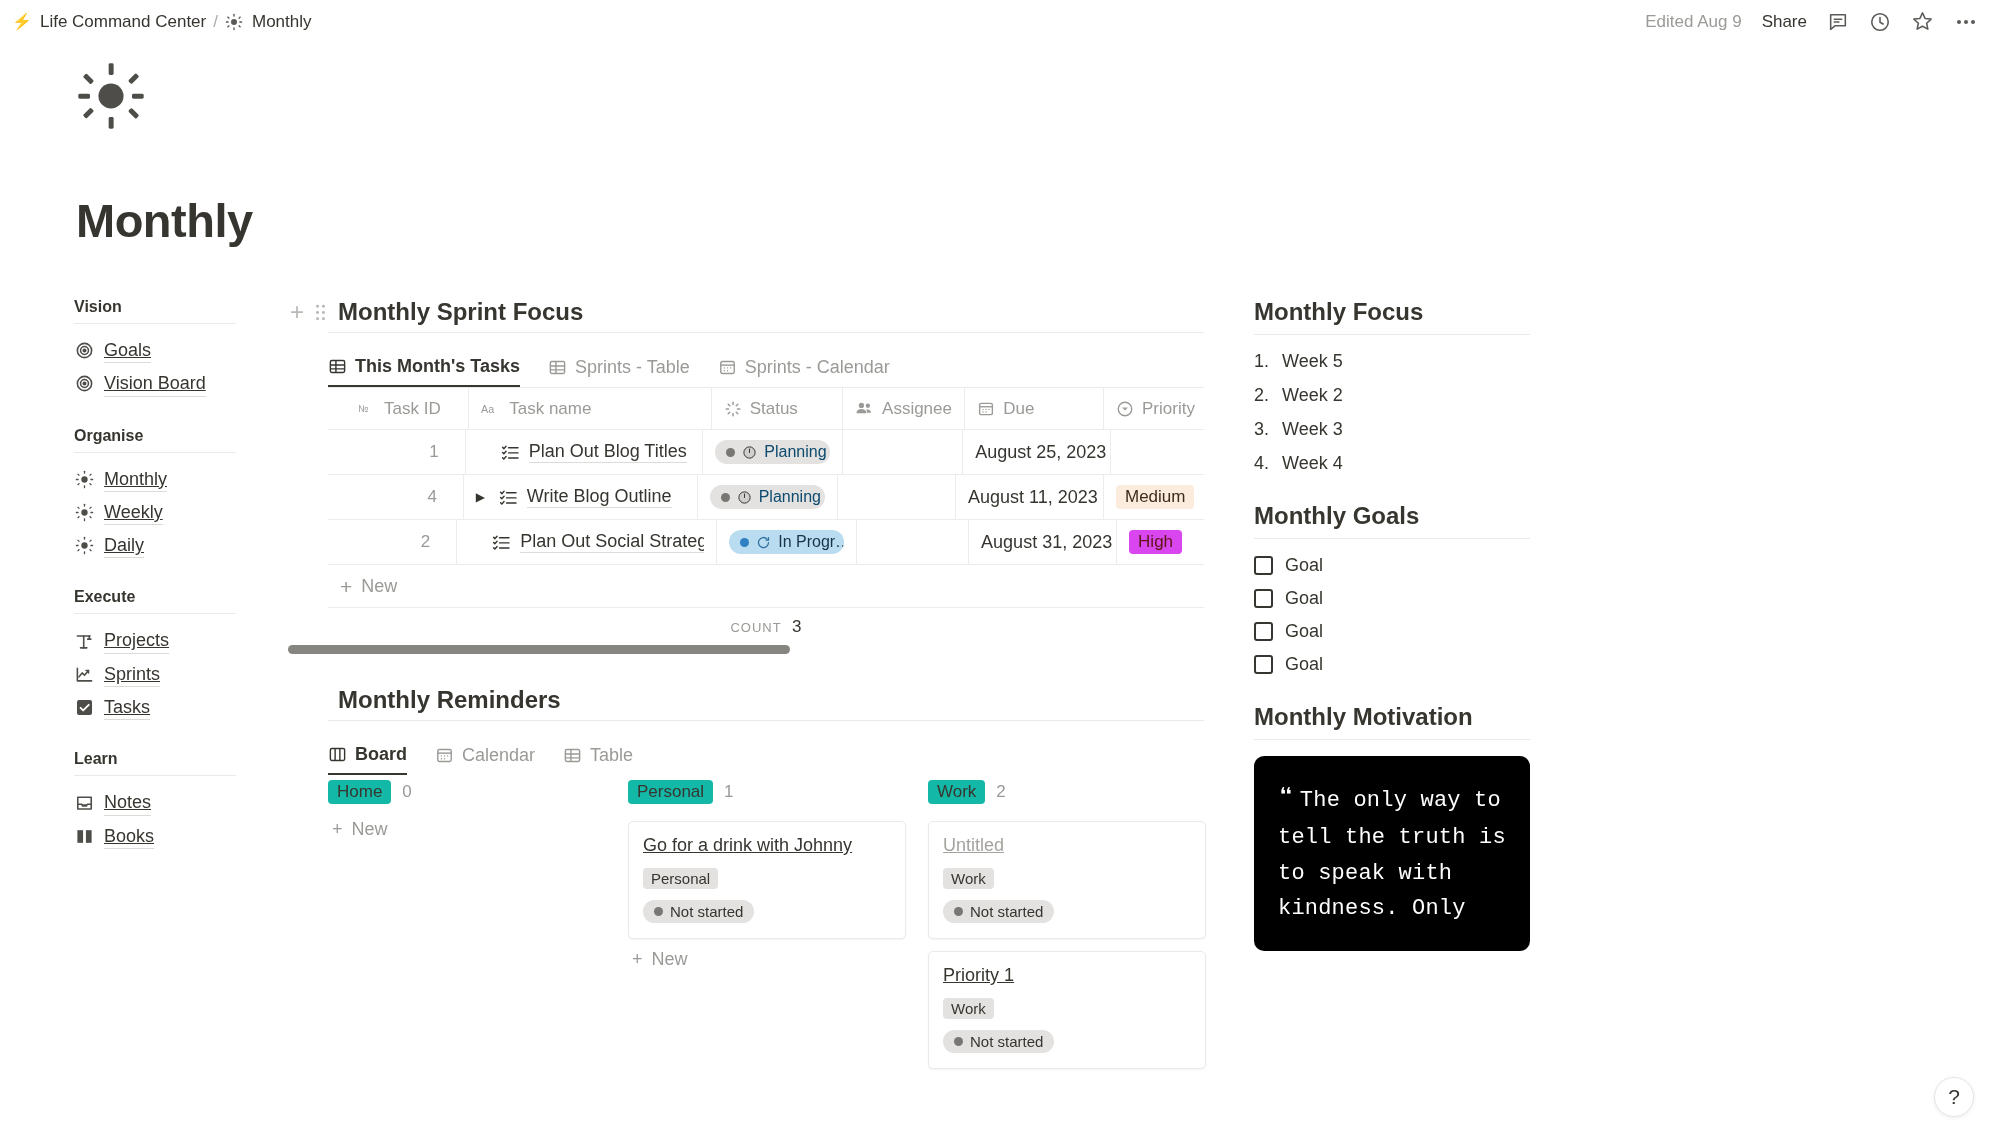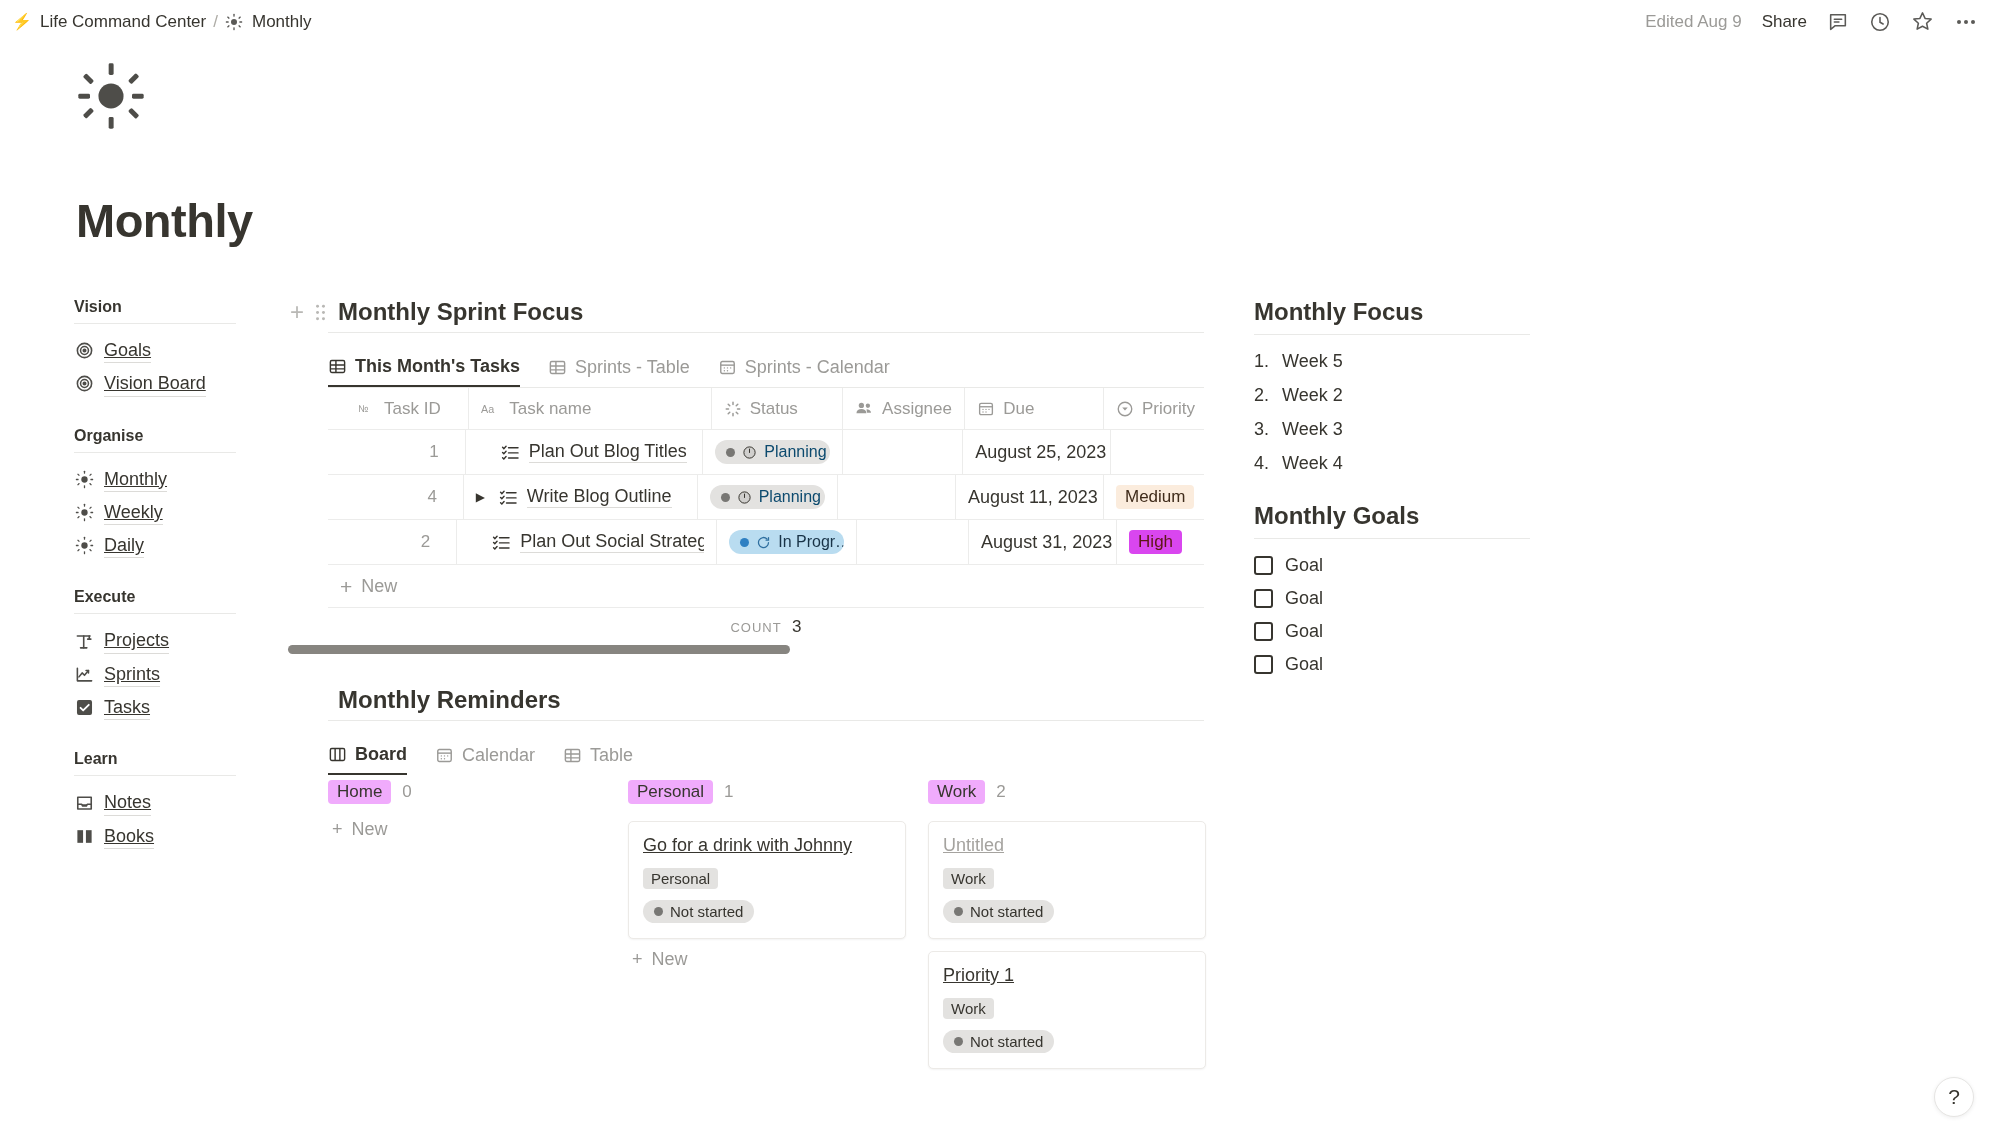--- a/index.html
+++ b/index.html
@@ -116,21 +116,21 @@
   .count-row { width: 876px; margin-left: 42px; text-align: center; padding-top: 9px; }
   .count-lbl { font-size: 13px; letter-spacing: 1px; color: #9b9a97; }
   .count-val { font-size: 17px; color: #37352f; font-weight: 500; margin-left: 6px; }
   .hscroll { height: 9px; background: #878580; border-radius: 5px; width: 502px; margin: 8px 0 0 2px; cursor: pointer; }
 
   
   .board-wrap { margin-top: 32px; }
   .board-cols { display: flex; margin-left: 42px; gap: 22px; }
   .bcol { width: 278px; flex: none; }
   .bcol-head { display: flex; align-items: center; gap: 11px; height: 34px; }
-  .bchip { background: #f0abfc; color: #37352f; border-radius: 4px; padding: 2px 9px; font-size: 17px; }
+  .bchip { background: #14b8a6; color: #37352f; border-radius: 4px; padding: 2px 9px; font-size: 17px; }
   .bcount { color: #9b9a97; font-size: 17px; }
   .bnew { display: flex; align-items: center; gap: 9px; color: #9b9a97; font-size: 18px; padding: 10px 4px; cursor: pointer; }
   .bcard {
     border: 1px solid #eceae7; border-radius: 5px; background: #fff;
     padding: 13px 14px 15px; margin-top: 12px; cursor: pointer;
     box-shadow: 0 1px 2px rgba(15,15,15,0.05);
   }
   .bcard-title { font-size: 18px; color: #37352f; margin-bottom: 12px; text-decoration: underline; }
   .bcard-title.untitled { color: #a5a39f; }
   .bcard-tag { display: inline-block; background: #e3e2e0; color: #37352f; border-radius: 4px; padding: 2px 8px; font-size: 15px; }
@@ -765,16 +765,23 @@
       <div class="chk-item">
         <span class="chkbox"></span>
         <span class="chk-label">Goal</span>
       </div>
       <div class="chk-item">
         <span class="chkbox"></span>
         <span class="chk-label">Goal</span>
       </div>
     </div>
 
+    <div>
+      <div class="rh">Monthly Motivation</div>
+      <div class="r-rule"></div>
+      <div class="quote-card">
+        <span class="qmark">❝</span><span>The only way to tell the truth is to speak with kindness. Only</span>
+      </div>
+    </div>
   </div>
 </div>
 
 <div class="help-btn">?</div>
 
 </body></html>

